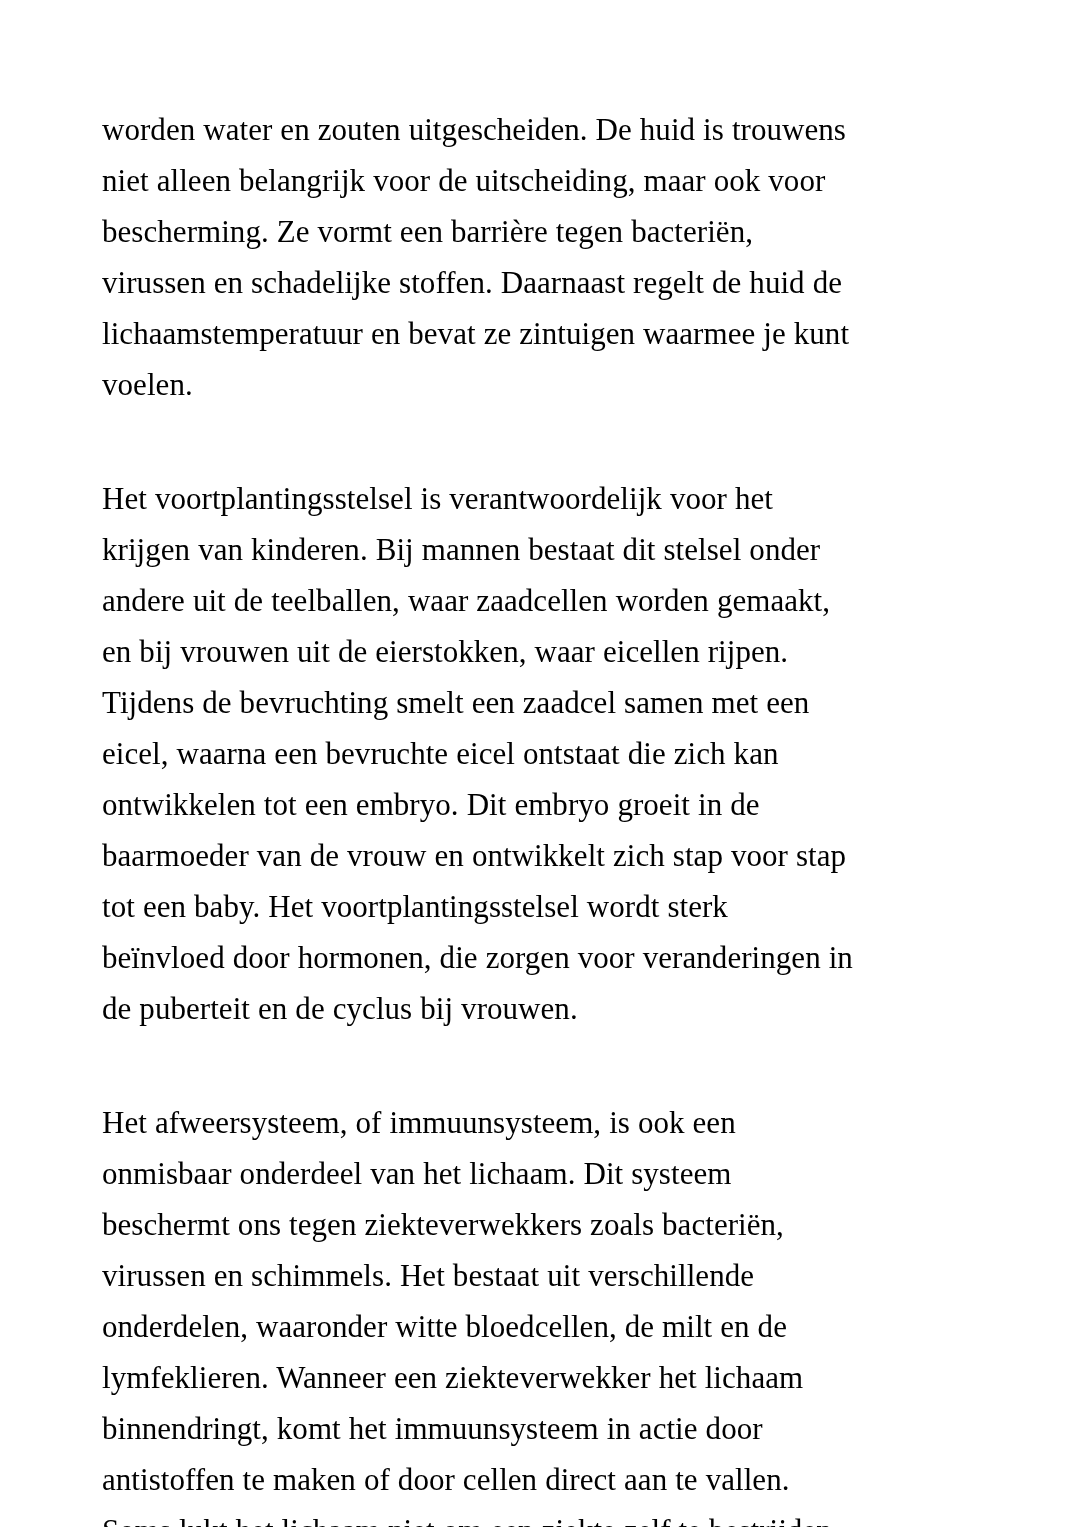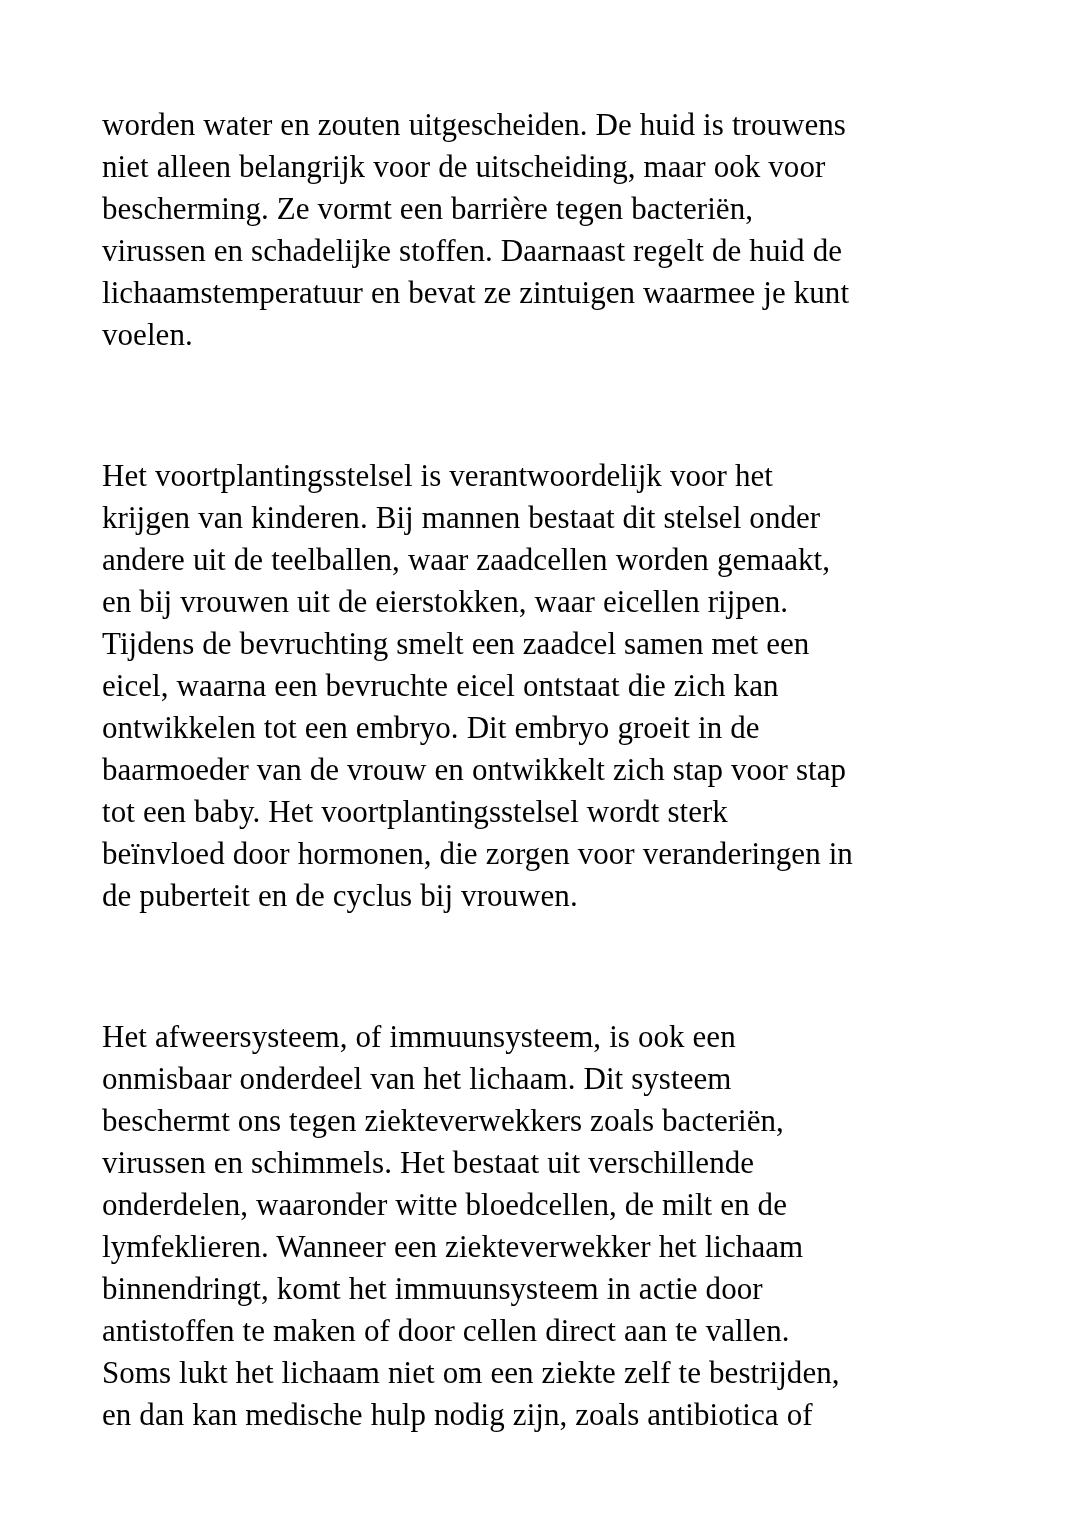--- a/index.html
+++ b/index.html
@@ -23,31 +23,31 @@
     left: 102px;
     top: 104px;
     width: 880px;
   }
 
   .paragraph {
     margin: 0;
     padding: 0;
     font-family: "Liberation Serif", "DejaVu Serif", serif;
     font-size: 31px;
-    line-height: 42px;
+    line-height: 51px;
     color: #000000;
     text-align: left;
     white-space: pre-line;
     word-spacing: 0.2px;
     letter-spacing: 0.05px;
     -webkit-font-smoothing: antialiased;
   }
 
   .paragraph + .paragraph {
-    margin-top: 99px;
+    margin-top: 63px;
   }
 </style>
 </head>
 <body>
 
 <div class="page">
   <div class="text-body">
     <p class="paragraph">worden water en zouten uitgescheiden. De huid is trouwens
 niet alleen belangrijk voor de uitscheiding, maar ook voor
 bescherming. Ze vormt een barrière tegen bacteriën,

